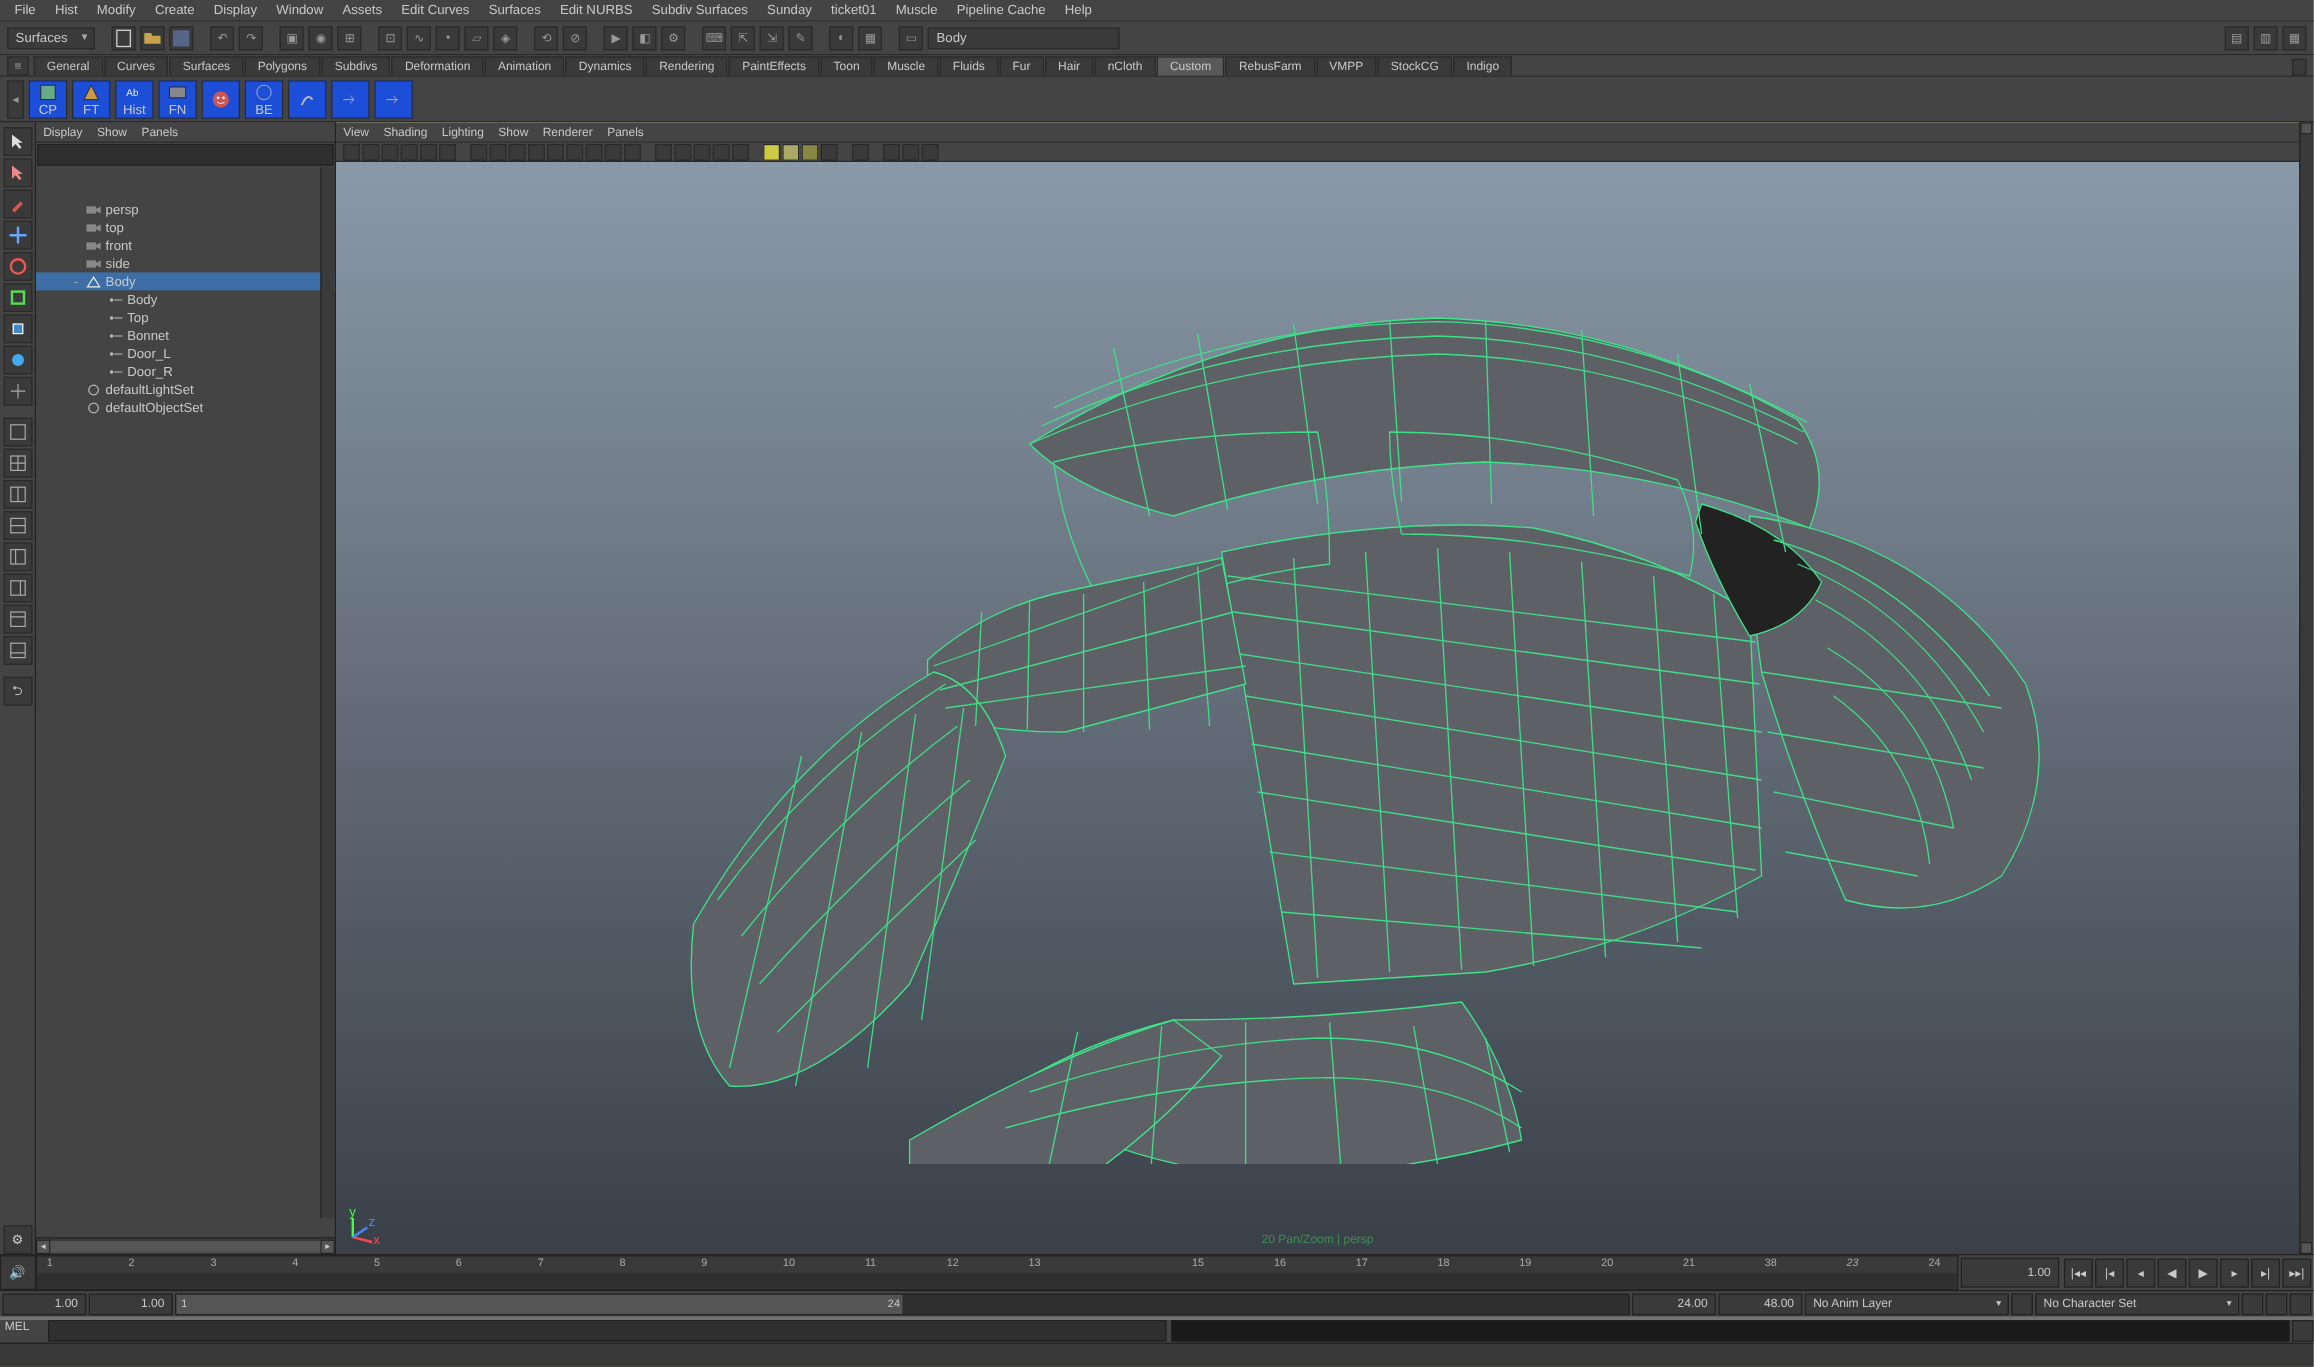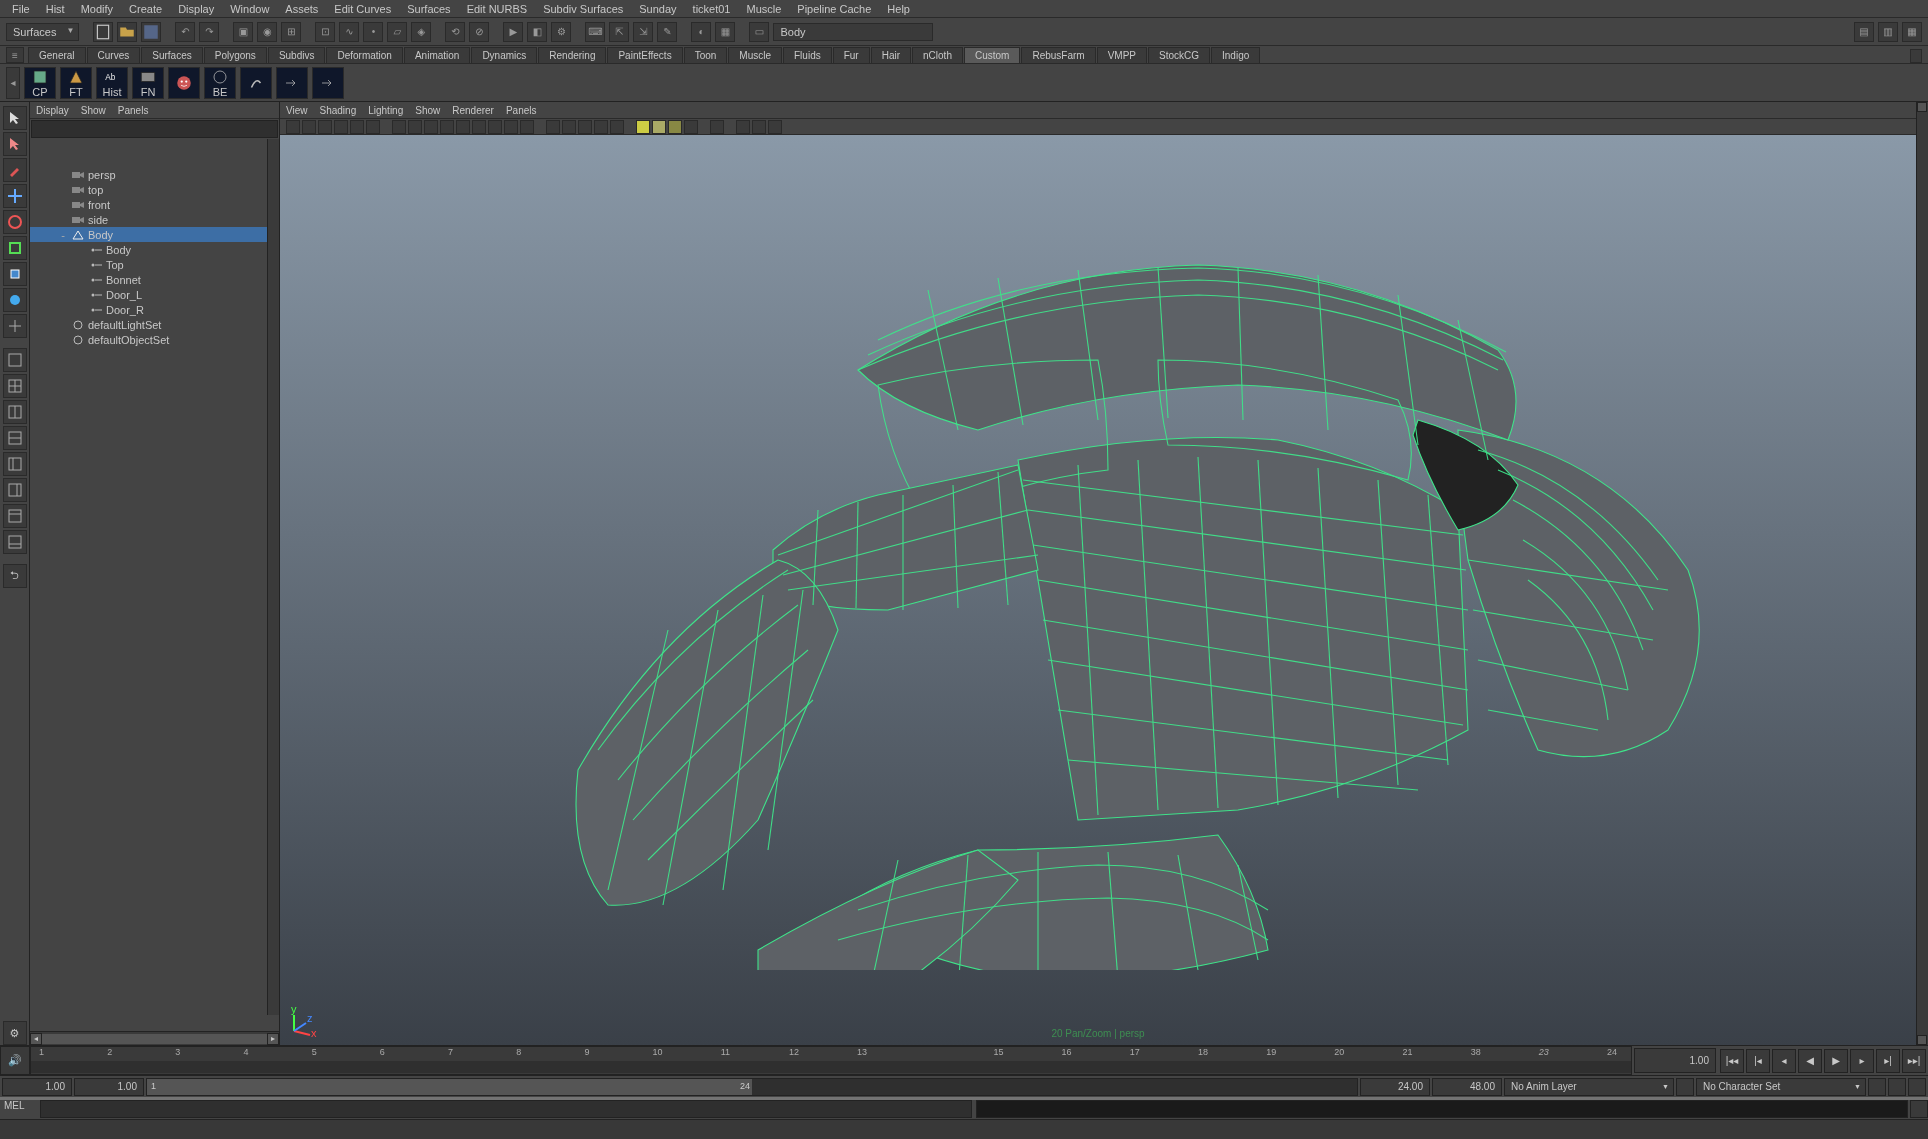--- a/index.html
+++ b/index.html
@@ -10,21 +10,21 @@
 .dropdown { background:#3a3a3a; border:1px solid #2a2a2a; padding:2px 22px 2px 6px; position:relative; cursor:pointer; }
 .dropdown:after { content:"▼"; position:absolute; right:4px; font-size:8px; color:#aaa; }
 .tool-icon { width:20px; height:20px; background:#3a3a3a; border:1px solid #2a2a2a; cursor:pointer; display:flex; align-items:center; justify-content:center; font-size:10px; color:#999; }
 .sep { width:6px; }
 .name-field { background:#3a3a3a; border:1px solid #2a2a2a; padding:2px 6px; width:160px; }
 .shelf-tabs { height:18px; background:#444444; display:flex; align-items:flex-end; padding:0 6px; border-bottom:1px solid #2a2a2a; }
 .shelf-tab { padding:2px 10px; background:#3a3a3a; border:1px solid #2a2a2a; border-bottom:none; margin-right:1px; cursor:pointer; font-size:10px; }
 .shelf-tab.active { background:#5a5a5a; }
 .shelf-tab-extra { margin-left:auto; width:12px; height:14px; background:#3a3a3a; border:1px solid #2a2a2a; cursor:pointer; }
 .shelf-row { height:38px; background:#444444; display:flex; align-items:center; padding:0 6px; gap:4px; border-bottom:1px solid #222; }
-.shelf-btn { width:32px; height:32px; background:#0f172a; border:1px solid #2a2a2a; cursor:pointer; display:flex; flex-direction:column; align-items:center; justify-content:center; font-size:8px; color:#bbb; overflow:hidden; }
+.shelf-btn { width:32px; height:32px; background:#1d4ed8; border:1px solid #2a2a2a; cursor:pointer; display:flex; flex-direction:column; align-items:center; justify-content:center; font-size:8px; color:#bbb; overflow:hidden; }
 .shelf-btn svg { width:18px; height:18px; }
 .main-area { flex:1; display:flex; min-height:0; }
 .left-toolbox { width:30px; background:#444444; border-right:1px solid #222; display:flex; flex-direction:column; align-items:center; padding-top:4px; gap:2px; }
 .left-toolbox .tbx { width:24px; height:24px; background:#3a3a3a; border:1px solid #2a2a2a; cursor:pointer; display:flex; align-items:center; justify-content:center; }
 .left-toolbox .tbx svg { width:16px; height:16px; }
 .left-toolbox .tbx-gap { height:6px; }
 .outliner-panel { width:250px; background:#444444; border-right:1px solid #222; position:relative; display:flex; flex-direction:column; }
 .panel-menu { height:17px; background:#444444; display:flex; align-items:center; padding:0 6px; gap:12px; border-bottom:1px solid #2a2a2a; }
 .panel-menu span { cursor:pointer; font-size:10px; }
 .outliner-filter { height:18px; background:#2f2f2f; border:1px solid #222; margin:1px; }

